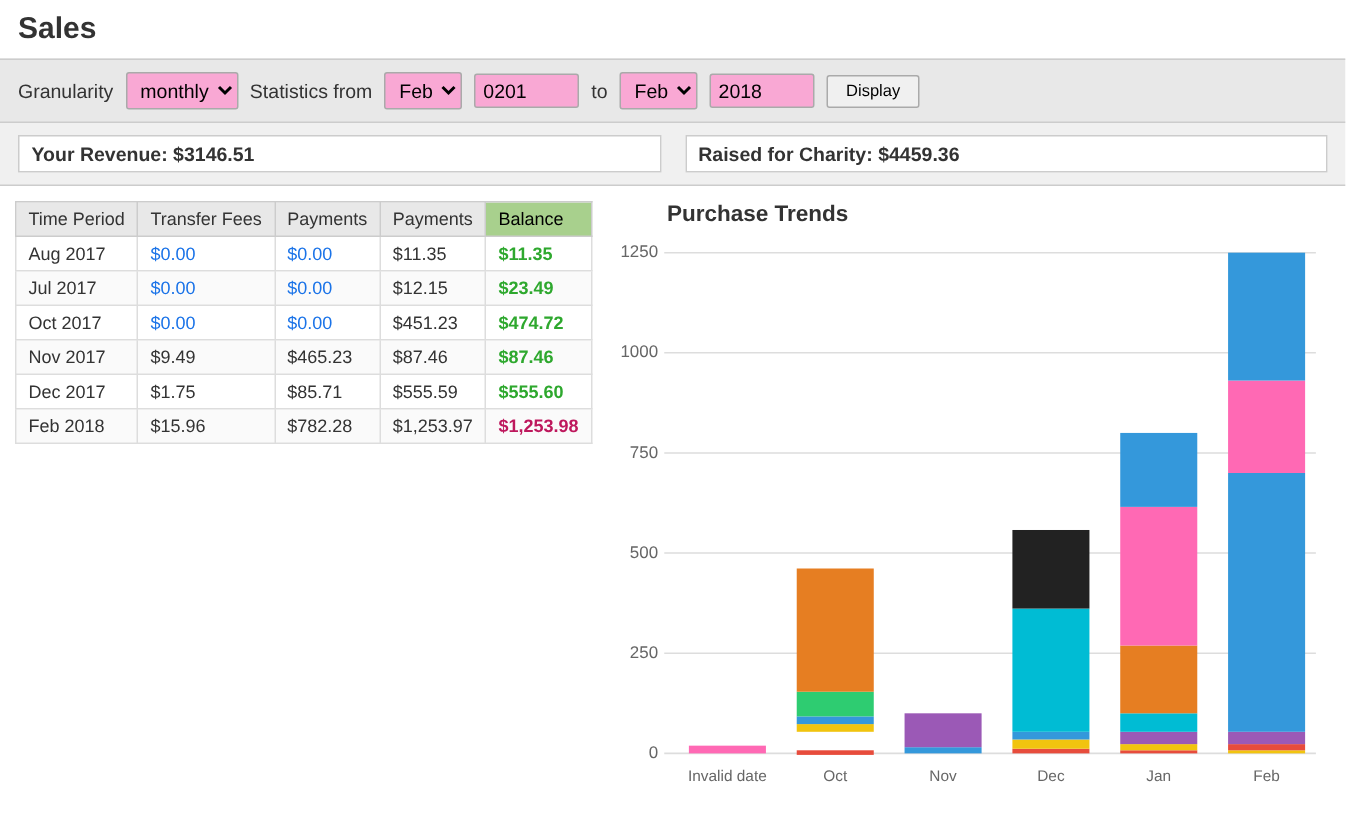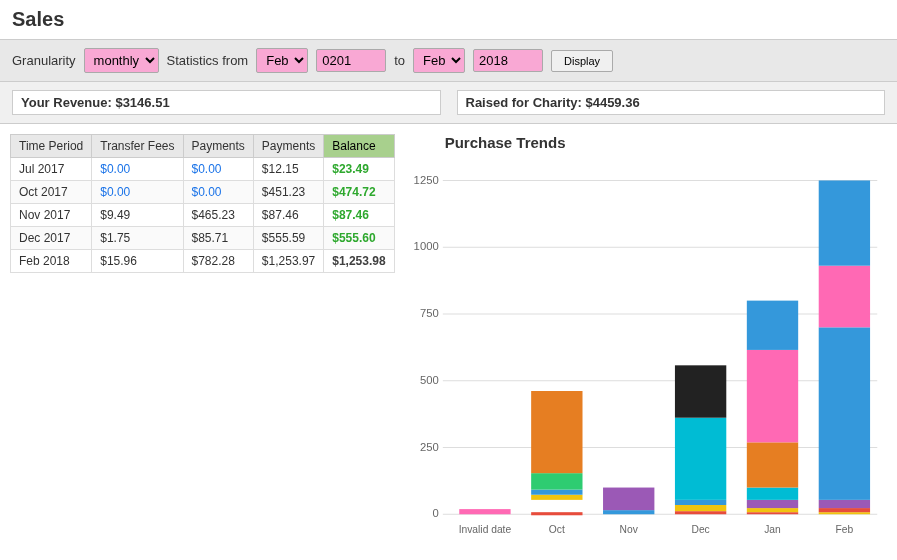--- a/index.html
+++ b/index.html
@@ -82,21 +82,21 @@
 
     
     .chart-area {
       flex: 1;
       position: relative;
       min-height: 400px;
     }
     .chart-title {
       font-size: 15px;
       font-weight: bold;
-      margin-bottom: 12px;
+      margin-bottom: 0;
       margin-left: 40px;
     }
     .chart-container {
       position: relative;
       height: 380px;
     }
     svg.chart { width: 100%; height: 100%; }
   </style>
 </head>
 <body>
@@ -139,20 +139,27 @@
       <thead>
         <tr>
           <th>Time Period</th>
           <th>Transfer Fees</th>
           <th>Payments</th>
           <th>Payments</th>
           <th class="balance-col">Balance</th>
         </tr>
       </thead>
       <tbody id="table-body">
+      <tr>
+      <td>Aug 2017</td>
+      <td style="color:#1a73e8">$0.00</td>
+      <td style="color:#1a73e8">$0.00</td>
+      <td>$11.35</td>
+      <td style="color:#2ea82e;font-weight:bold">$11.35</td>
+    </tr>
           <tr>
       <td>Jul 2017</td>
       <td style="color:#1a73e8">$0.00</td>
       <td style="color:#1a73e8">$0.00</td>
       <td>$12.15</td>
       <td style="color:#2ea82e;font-weight:bold">$23.49</td>
     </tr>
           <tr>
       <td>Oct 2017</td>
       <td style="color:#1a73e8">$0.00</td>
@@ -172,21 +179,21 @@
       <td style="color:#333">$1.75</td>
       <td style="color:#333">$85.71</td>
       <td>$555.59</td>
       <td style="color:#2ea82e;font-weight:bold">$555.60</td>
     </tr>
           <tr>
       <td>Feb 2018</td>
       <td style="color:#333">$15.96</td>
       <td style="color:#333">$782.28</td>
       <td>$1,253.97</td>
-      <td style="color:#404040;font-weight:bold">$1,253.98</td>
+      <td style="color:#be185d;font-weight:bold">$1,253.98</td>
     </tr>
         </tbody>
     </table>
   </div>
 
   <div class="chart-area">
     <div class="chart-title">Purchase Trends</div>
     <div class="chart-container">
       <svg class="chart" viewBox="0 0 460 370" xmlns="http://www.w3.org/2000/svg">
 

